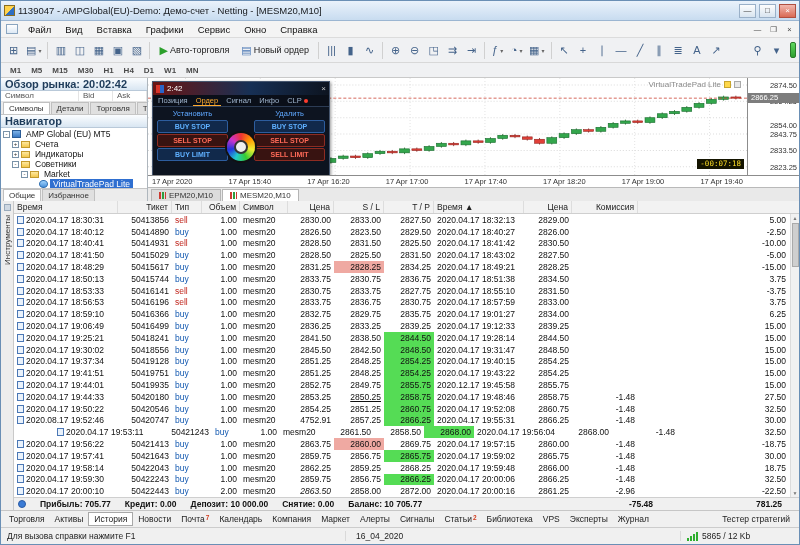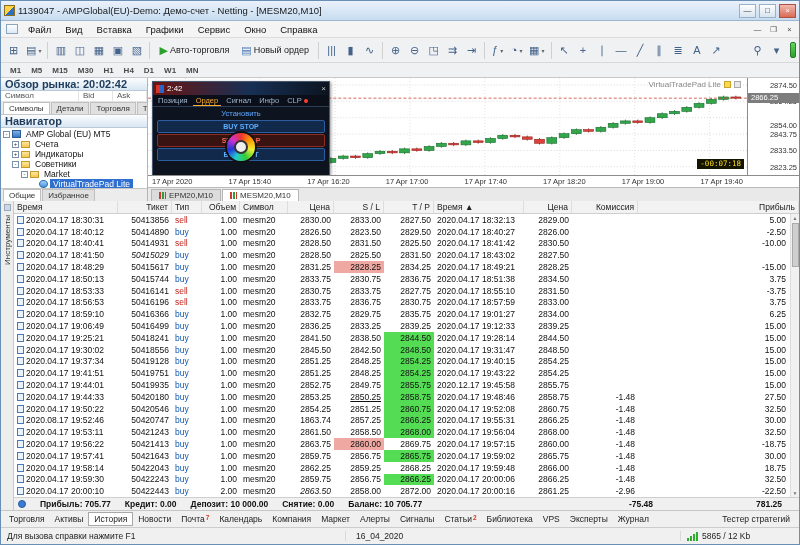--- a/index.html
+++ b/index.html
@@ -493,20 +493,28 @@
             </div>
           <div class="vtp-body">
             <div class="vtp-col">
               <span class="vtp-col-h">Установить</span>
               <div>
                   <span class="vbtn buy">BUY STOP</span>
                   <span class="vbtn sell">SELL STOP</span>
                   <span class="vbtn buy">BUY LIMIT</span>
                 </div>
             </div>
+            <div class="vtp-col">
+              <span class="vtp-col-h">Удалить</span>
+              <div>
+                  <span class="vbtn buy">BUY STOP</span>
+                  <span class="vbtn sell">SELL STOP</span>
+                  <span class="vbtn sell">SELL LIMIT</span>
+                </div>
+            </div>
             <span class="vtp-target"></span>
           </div>
         </div>
 
         <div class="vtp-badge">
           <span>VirtualTradePad Lite</span>
           <span class="mini-ic y"></span>
           <span class="mini-ic"></span>
         </div>
       </div>
@@ -544,21 +552,20 @@
           <span class="th num" style="width: 54px;">Тикет</span>
           <span class="th" style="width: 30px;">Тип</span>
           <span class="th num" style="width: 38px;">Объем</span>
           <span class="th" style="width: 48px;">Символ</span>
           <span class="th num" style="width: 46px;">Цена</span>
           <span class="th num" style="width: 50px;">S / L</span>
           <span class="th num" style="width: 50px;">T / P</span>
           <span class="th" style="width: 90px;">Время ▲</span>
           <span class="th num" style="width: 48px;">Цена</span>
           <span class="th num" style="width: 66px;">Комиссия</span>
-          <span class="th num grow">Прибыль</span>
         </div>
       <div class="tbody">
           <div class="tr">
             <span class="td" style="width: 104px;">
               <span class="doc-ic"></span>
               <span>2020.04.17 18:30:31</span>
             </span>
             <span class="td num" style="width: 54px;">50413856</span>
             <span class="td sell-txt" style="width: 30px;">sell</span>
             <span class="td num" style="width: 38px;">1.00</span>
@@ -603,30 +610,31 @@
             <span class="td" style="width: 90px;">2020.04.17 18:41:42</span>
             <span class="td num" style="width: 48px;">2830.50</span>
             <span class="td num" style="width: 66px;"></span>
             <span class="td num profit grow">-10.00</span>
           </div>
           <div class="tr">
             <span class="td" style="width: 104px;">
               <span class="doc-ic"></span>
               <span>2020.04.17 18:41:50</span>
             </span>
-            <span class="td num" style="width: 54px; font-style: italic;">50415029</span>
+            <span class="td num" style="width: 54px;">50415029</span>
             <span class="td buy-txt" style="width: 30px;">buy</span>
             <span class="td num" style="width: 38px;">1.00</span>
             <span class="td" style="width: 48px;">mesm20</span>
             <span class="td num" style="width: 46px;">2828.50</span>
             <span class="td num" style="width: 50px;">2825.50</span>
             <span class="td num" style="width: 50px;">2831.50</span>
             <span class="td" style="width: 90px;">2020.04.17 18:43:02</span>
             <span class="td num" style="width: 48px;">2827.50</span>
             <span class="td num" style="width: 66px;"></span>
+            <span class="td num profit grow">-5.00</span>
           </div>
           <div class="tr">
             <span class="td" style="width: 104px;">
               <span class="doc-ic"></span>
               <span>2020.04.17 18:48:29</span>
             </span>
             <span class="td num" style="width: 54px;">50415617</span>
             <span class="td buy-txt" style="width: 30px;">buy</span>
             <span class="td num" style="width: 38px;">1.00</span>
             <span class="td" style="width: 48px;">mesm20</span>
@@ -844,30 +852,30 @@
           </div>
           <div class="tr">
             <span class="td" style="width: 104px;">
               <span class="doc-ic"></span>
               <span>2020.08.17 19:52:46</span>
             </span>
             <span class="td num" style="width: 54px;">50420747</span>
             <span class="td buy-txt" style="width: 30px;">buy</span>
             <span class="td num" style="width: 38px;">1.00</span>
             <span class="td" style="width: 48px;">mesm20</span>
-            <span class="td num" style="width: 46px;">1863.74</span>
+            <span class="td num" style="width: 46px;">4752.91</span>
             <span class="td num" style="width: 50px;">2857.25</span>
             <span class="td num hl-green" style="width: 50px;">2866.25</span>
             <span class="td" style="width: 90px;">2020.04.17 19:55:31</span>
             <span class="td num" style="width: 48px;">2866.25</span>
             <span class="td num" style="width: 66px;">-1.48</span>
             <span class="td num profit grow">30.00</span>
           </div>
           <div class="tr">
-            <span class="td" style="width: 104px;">
+            <span class="td" style="width: 104px; margin-left: 40px;">
               <span class="doc-ic"></span>
               <span>2020.04.17 19:53:11</span>
             </span>
             <span class="td num" style="width: 54px;">50421243</span>
             <span class="td buy-txt" style="width: 30px;">buy</span>
             <span class="td num" style="width: 38px;">1.00</span>
             <span class="td" style="width: 48px;">mesm20</span>
             <span class="td num" style="width: 46px;">2861.50</span>
             <span class="td num" style="width: 50px;">2858.50</span>
             <span class="td num hl-green" style="width: 50px;">2868.00</span>

